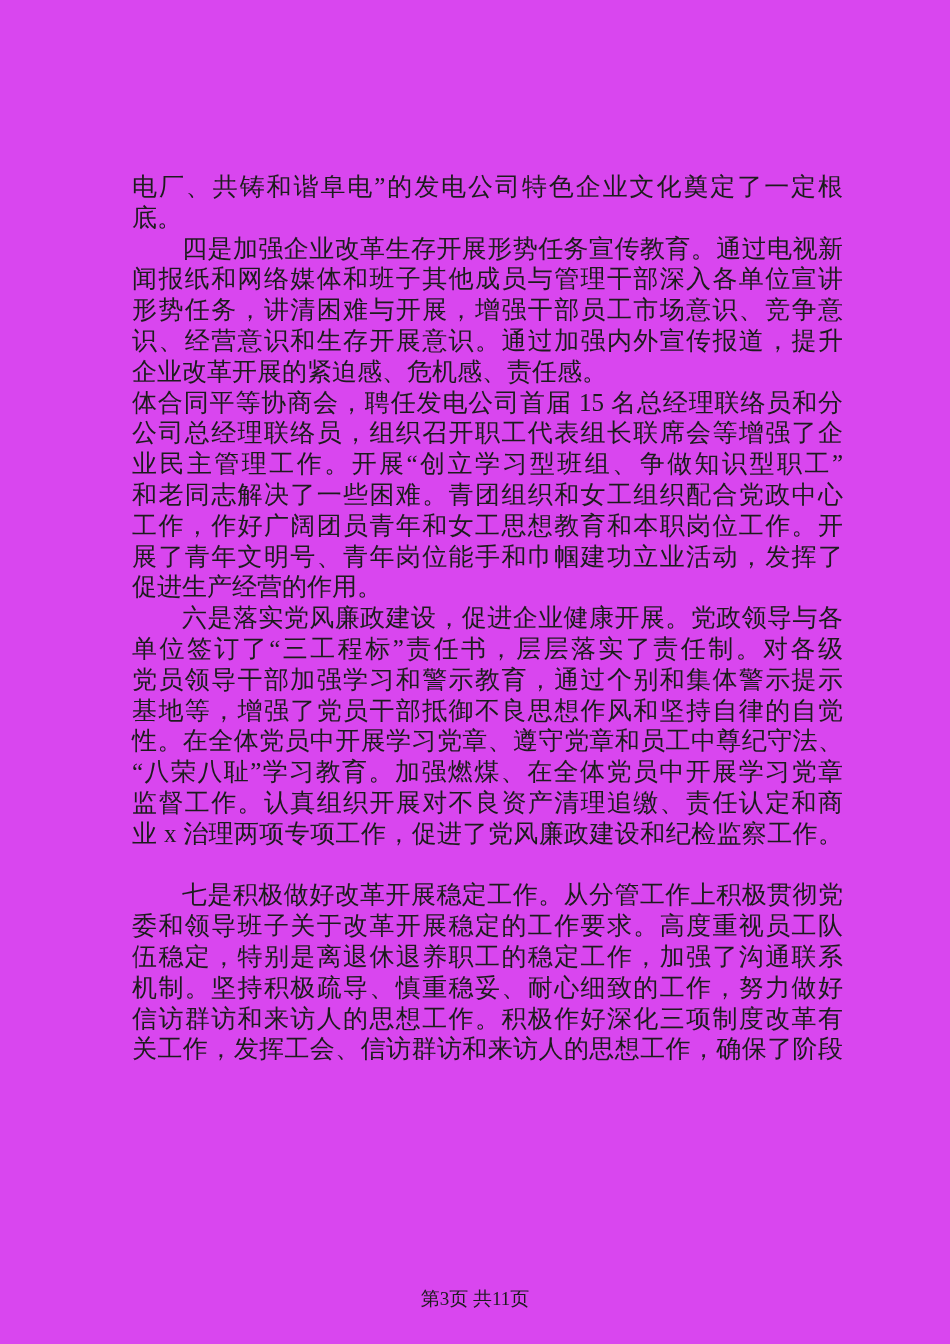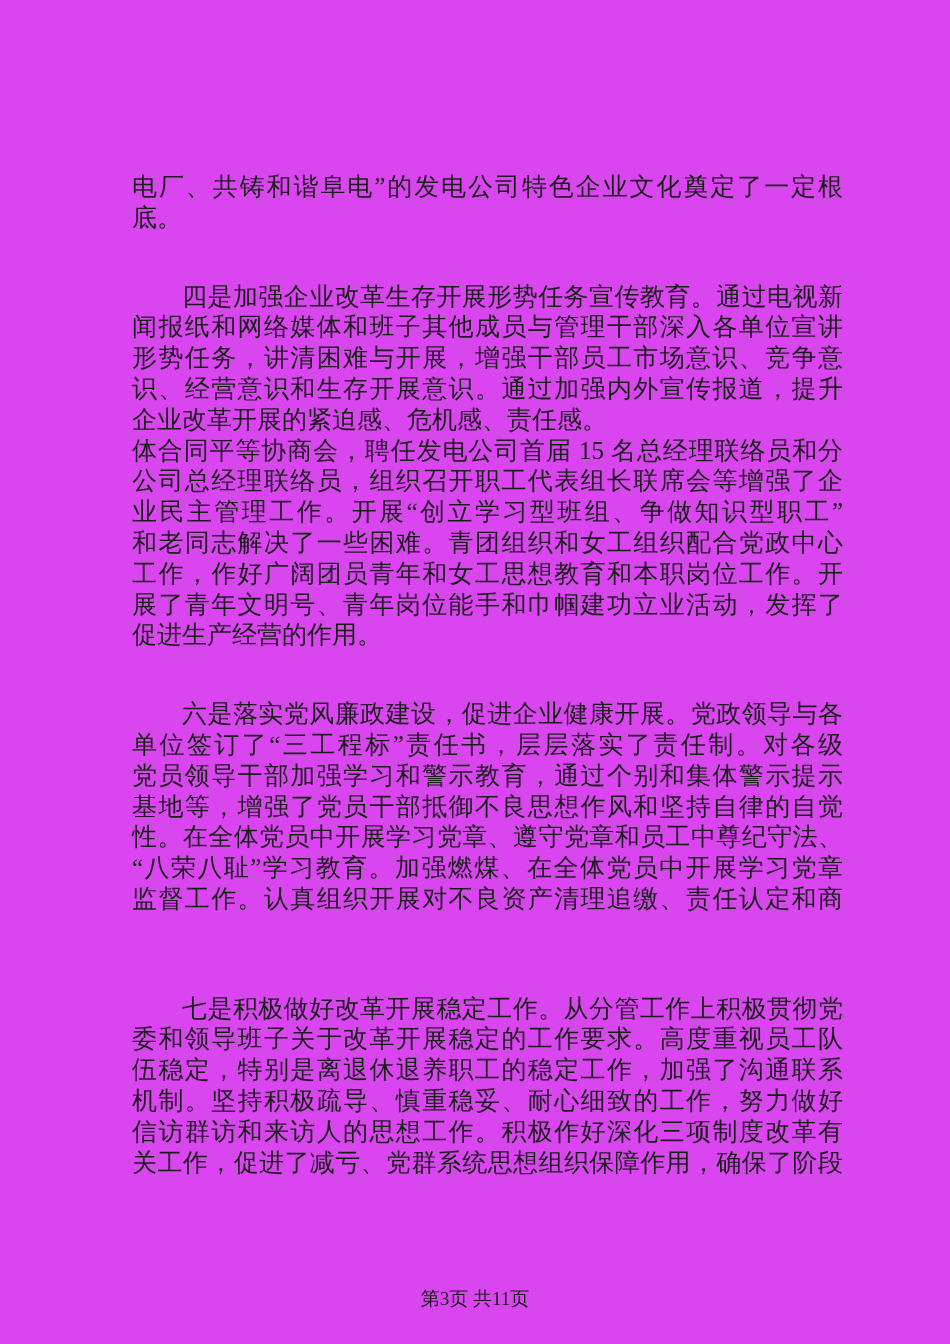--- a/index.html
+++ b/index.html
@@ -19,21 +19,21 @@
     width: 711px;
   }
   .line {
     font-size: 25px;
     line-height: 30.8px;
     min-height: 30.8px;
     text-align: justify;
     text-align-last: justify;
     word-break: break-all;
   }
-  .line.indent { text-indent: 50px; margin-top: 48px; }
+  .line.indent { text-indent: 50px; }
   .line.short { text-align: left; text-align-last: left; }
   .line.blank { }
   .footer {
     position: absolute;
     top: 1286px;
     left: 0;
     width: 100%;
     text-align: center;
     font-size: 19px;
     color: #1c1c1c;
@@ -58,23 +58,24 @@
     <div class="line">工作，作好广阔团员青年和女工思想教育和本职岗位工作。开</div>
     <div class="line">展了青年文明号、青年岗位能手和巾帼建功立业活动，发挥了</div>
     <div class="line short">促进生产经营的作用。</div>
     <div class="line indent">六是落实党风廉政建设，促进企业健康开展。党政领导与各</div>
     <div class="line">单位签订了“三工程标”责任书，层层落实了责任制。对各级</div>
     <div class="line">党员领导干部加强学习和警示教育，通过个别和集体警示提示</div>
     <div class="line">基地等，增强了党员干部抵御不良思想作风和坚持自律的自觉</div>
     <div class="line">性。在全体党员中开展学习党章、遵守党章和员工中尊纪守法、</div>
     <div class="line">“八荣八耻”学习教育。加强燃煤、在全体党员中开展学习党章</div>
     <div class="line">监督工作。认真组织开展对不良资产清理追缴、责任认定和商</div>
+    <div class="line">业 x 治理两项专项工作，促进了党风廉政建设和纪检监察工作。</div>
     <div class="line blank"></div>
     <div class="line indent">七是积极做好改革开展稳定工作。从分管工作上积极贯彻党</div>
     <div class="line">委和领导班子关于改革开展稳定的工作要求。高度重视员工队</div>
     <div class="line">伍稳定，特别是离退休退养职工的稳定工作，加强了沟通联系</div>
     <div class="line">机制。坚持积极疏导、慎重稳妥、耐心细致的工作，努力做好</div>
     <div class="line">信访群访和来访人的思想工作。积极作好深化三项制度改革有</div>
-    <div class="line">关工作，促进了减亏、党群系统思想组织保障作用，确保了阶段</div>
+    <div class="line">关工作，发挥工会、信访群访和来访人的思想工作，确保了阶段</div>
   </div>
 
   <div class="footer">第3页 共11页</div>
 </div>
 
 </body></html>

